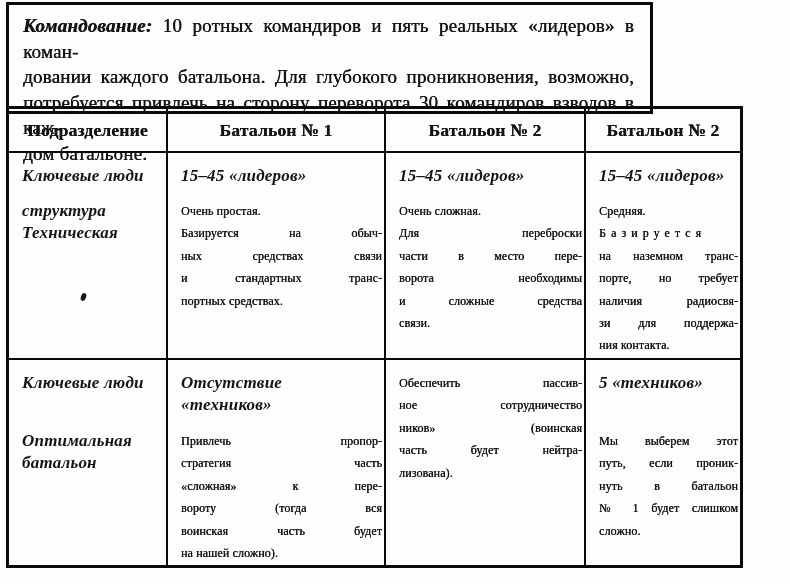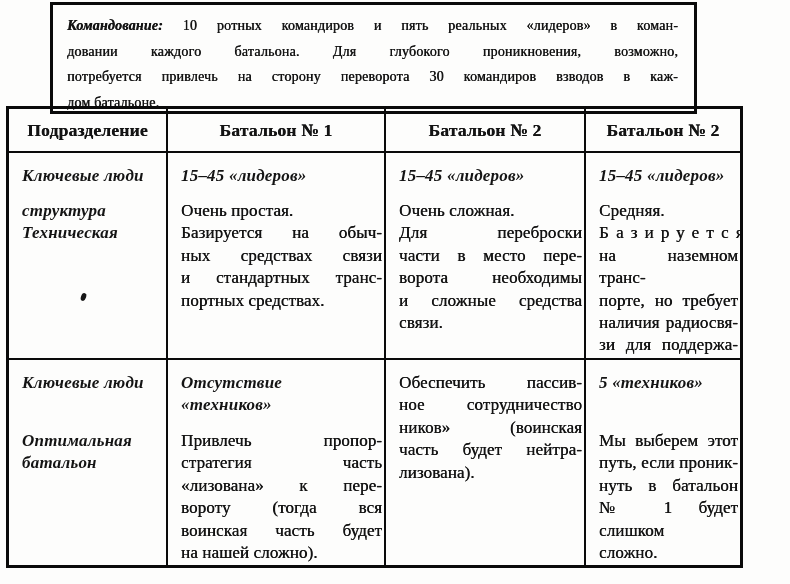--- a/index.html
+++ b/index.html
@@ -10,24 +10,23 @@
     font-family:"Liberation Serif","DejaVu Serif",serif;
     color:#141414;
     overflow:hidden;
   }
   
   .intro-box{
     position:absolute;left:6px;top:2px;width:647px;height:112px;
     border:3px solid #0a0a0a;
     box-sizing:border-box;
     padding:8px 16px 0 14px;
-    font-size:14px;line-height:25.6px;
+    font-size:19px;line-height:25.6px;
     letter-spacing:0.2px;
     text-shadow:0.4px 0 0 currentColor;
-    margin-left:44px;
   }
   .intro-label{font-style:italic;font-weight:700;}
   
   .btable{
     position:absolute;left:6px;top:106px;width:737px;height:462px;
     border:3px solid #0a0a0a;
     box-sizing:border-box;
     display:grid;
     grid-template-columns:159px 218px 200px auto;
     grid-template-rows:44px 207px auto;
@@ -48,21 +47,21 @@
     letter-spacing:0.2px;
   }
   .head,.lab{
     font-style:italic;font-weight:700;
     font-size:17px;line-height:21.5px;
     letter-spacing:0.2px;
   }
   .r1 .head{height:35px;}
   .r2 .head{height:58px;}
   .body{
-    font-size:17px;line-height:22.4px;
+    font-size:12px;line-height:22.4px;
     letter-spacing:0.1px;
     text-shadow:0.35px 0 0 currentColor;
   }
   .jline{text-align:justify;text-align-last:justify;}
   .jline.jlast{text-align-last:left;}
   .spread{letter-spacing:0.42em;}
   .speck{
     position:absolute;left:81px;top:293px;width:5px;height:8px;
     background:#161616;border-radius:60% 40% 55% 50%;
     transform:rotate(18deg);
@@ -148,21 +147,21 @@
         </div>
     </div>
     <div class="cell r2">
       <div class="head">
           <div>Отсутствие</div>
           <div>«техников»</div>
         </div>
       <div class="body just">
           <div class="jline">Привлечь пропор-</div>
           <div class="jline">стратегия часть</div>
-          <div class="jline">«лизована» к пере-</div>
+          <div class="jline">«сложная» к пере-</div>
           <div class="jline">вороту (тогда вся</div>
           <div class="jline">воинская часть будет</div>
           <div class="jline jlast">на нашей сложно).</div>
         </div>
     </div>
     <div class="cell r2">
       <div class="body just">
           <div class="jline">Обеспечить пассив-</div>
           <div class="jline">ное сотрудничество</div>
           <div class="jline">ников» (воинская</div>

